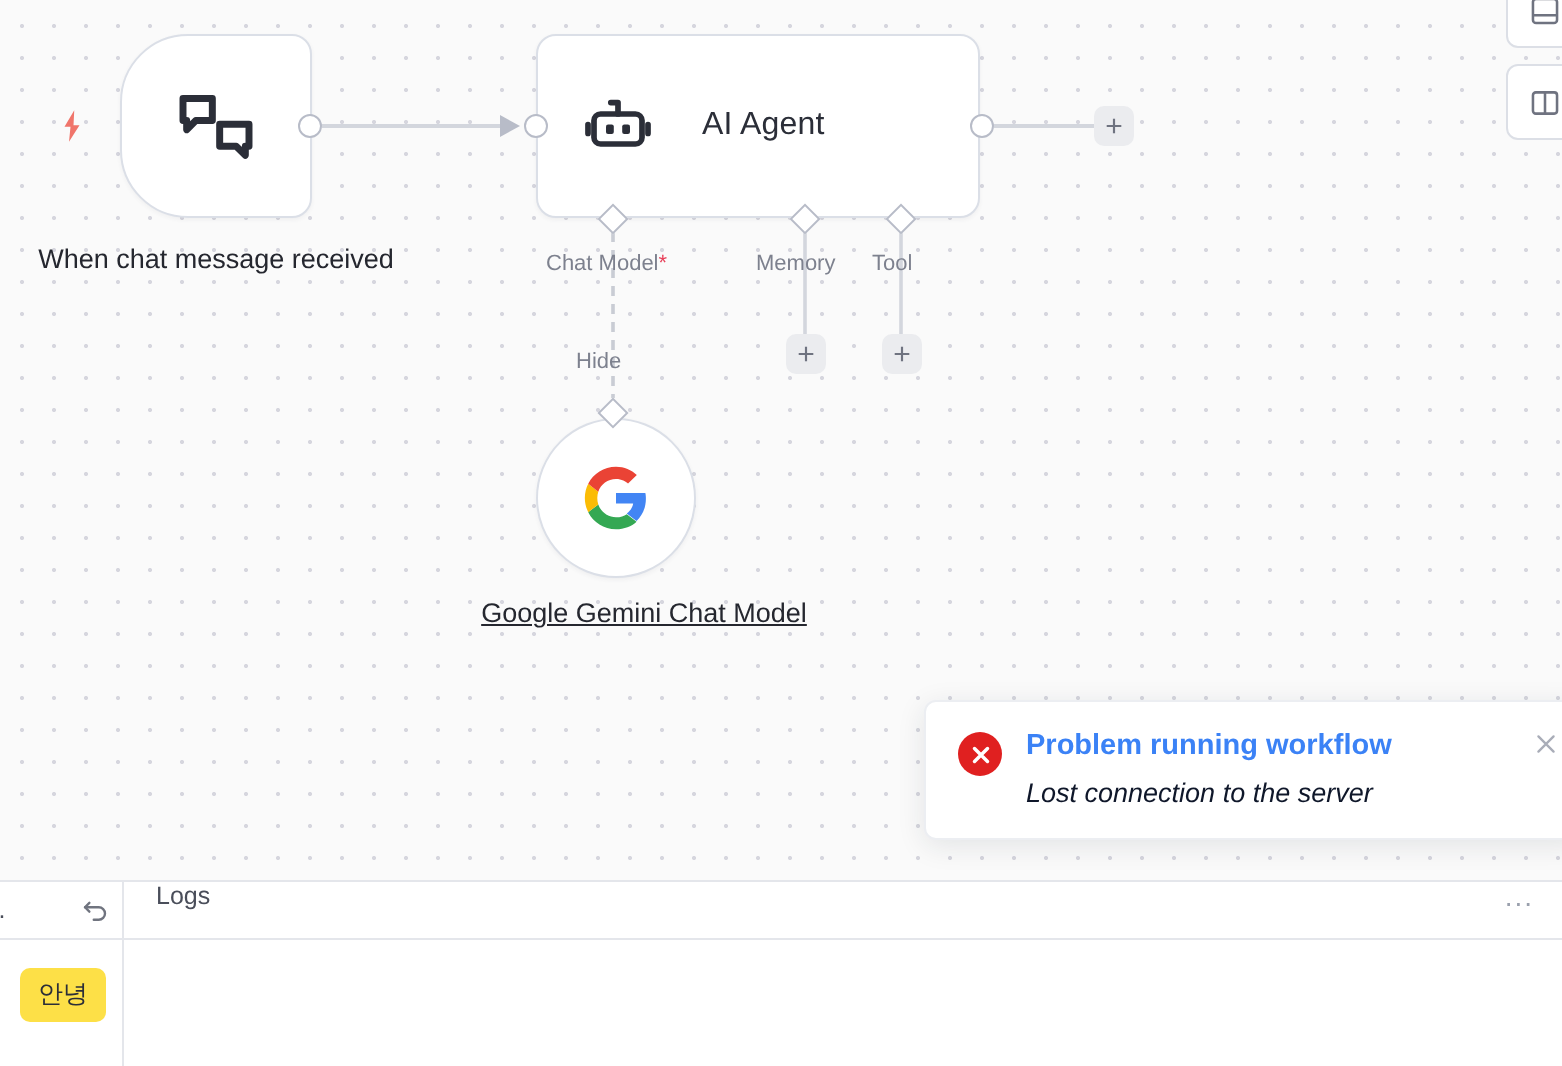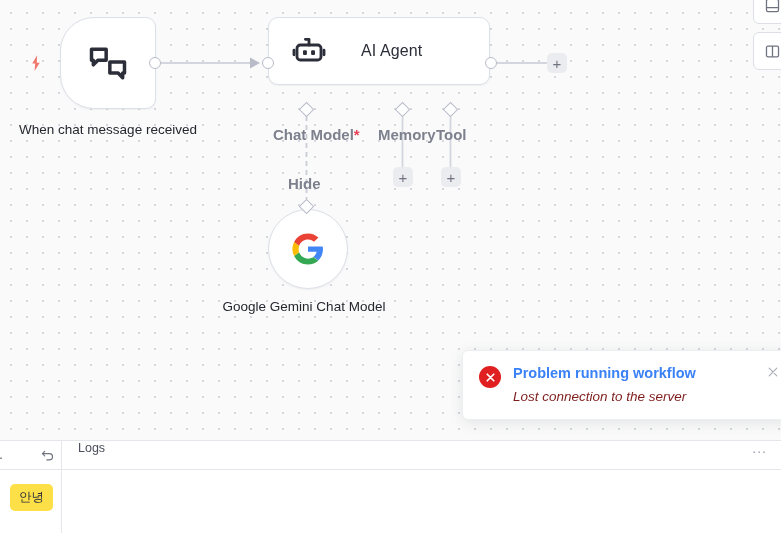--- a/index.html
+++ b/index.html
@@ -70,24 +70,24 @@
     height: 92px;
     border-radius: 34px 10px 10px 34px;
     justify-content: center;
     box-shadow: 0 1px 2px rgba(60,64,80,.06);
   }
 
   .node-agent {
     left: 268px;
     top: 17px;
     width: 222px;
-    height: 68px;
+    height: 92px;
     border-radius: 10px;
     padding-left: 22px;
-    gap: 34px;
+    gap: 24px;
     box-shadow: 0 1px 2px rgba(60,64,80,.06);
     align-items: center;
   }
 
   .node-agent .agent-title {
     font-size: 16px;
     color: #2b2e38;
     letter-spacing: .1px;
   }
 
@@ -108,21 +108,21 @@
 
   
   .node-caption {
     position: absolute;
     text-align: center;
     font-size: 13.5px;
     line-height: 17px;
     color: #25272f;
   }
   .cap-trigger { left: 13px; top: 121px; width: 190px; }
-  .cap-gemini  { left: 214px; top: 298px; width: 180px; }
+  .cap-gemini  { left: 232px; top: 298px; width: 180px; text-decoration: underline; }
 
   
   .endpoint {
     position: absolute;
     width: 12px;
     height: 12px;
     border-radius: 50%;
     background: #fff;
     border: 1.5px solid #b8bcc8;
     box-sizing: border-box;
@@ -142,24 +142,23 @@
     transform: rotate(45deg);
   }
   .dm-chatmodel { left: 301px; top: 104px; }
   .dm-memory    { left: 397px; top: 104px; }
   .dm-tool      { left: 445px; top: 104px; }
   .dm-gemini    { left: 301px; top: 201px; }
 
   
   .sub-label {
     position: absolute;
-    font-size: 15px;
+    font-size: 11px;
     color: #7d818e;
     white-space: nowrap;
-    font-weight: bold;
   }
   .lb-chatmodel { left: 273px; top: 126px; }
   .lb-memory    { left: 378px; top: 126px; }
   .lb-tool      { left: 436px; top: 126px; }
   .lb-model     { left: 288px; top: 175px; }
   .req-star { color: #e8415a; }
 
   
   .plus-btn {
     position: absolute;
@@ -243,21 +242,21 @@
   .toast-body { flex: 1 1 auto; min-width: 0; }
   .toast-title {
     font-size: 14.5px;
     font-weight: bold;
     color: #3b82f6;
     line-height: 20px;
   }
   .toast-msg {
     font-size: 13.5px;
     font-style: italic;
-    color: #7f1d1d;
+    color: #0f172a;
     line-height: 20px;
     margin-top: 4px;
   }
   .toast-close {
     position: absolute;
     right: 11px;
     top: 14px;
     width: 14px;
     height: 14px;
     cursor: pointer;

